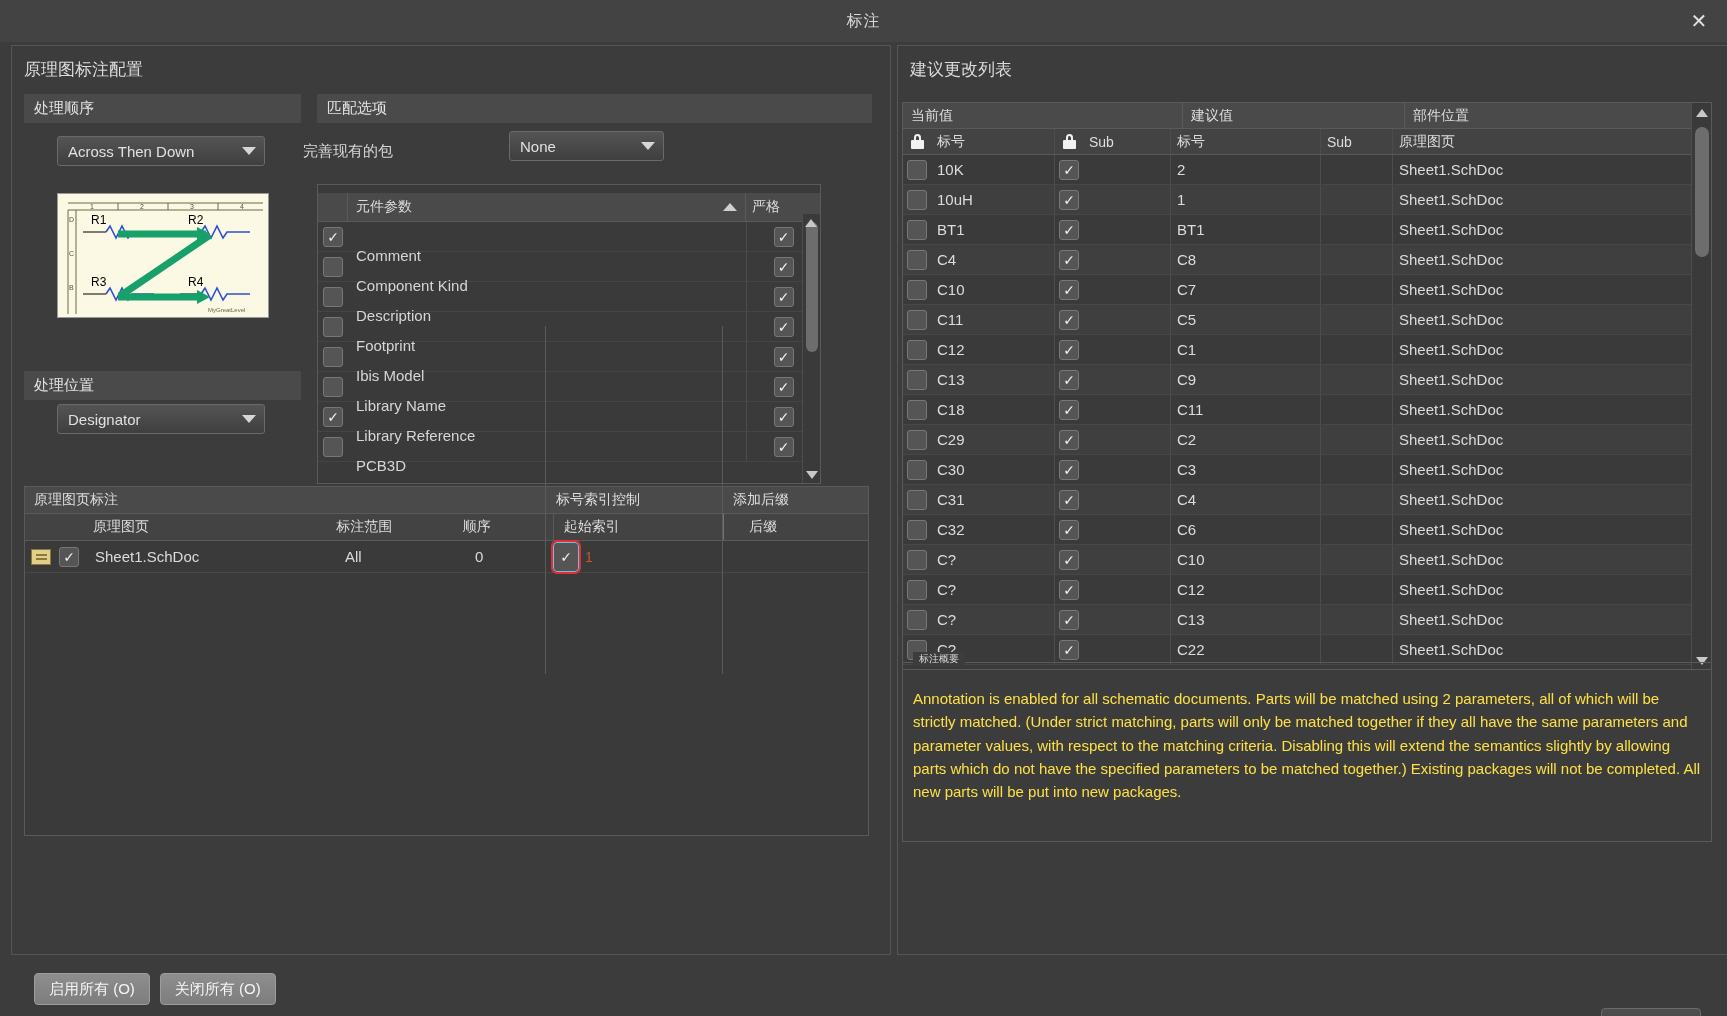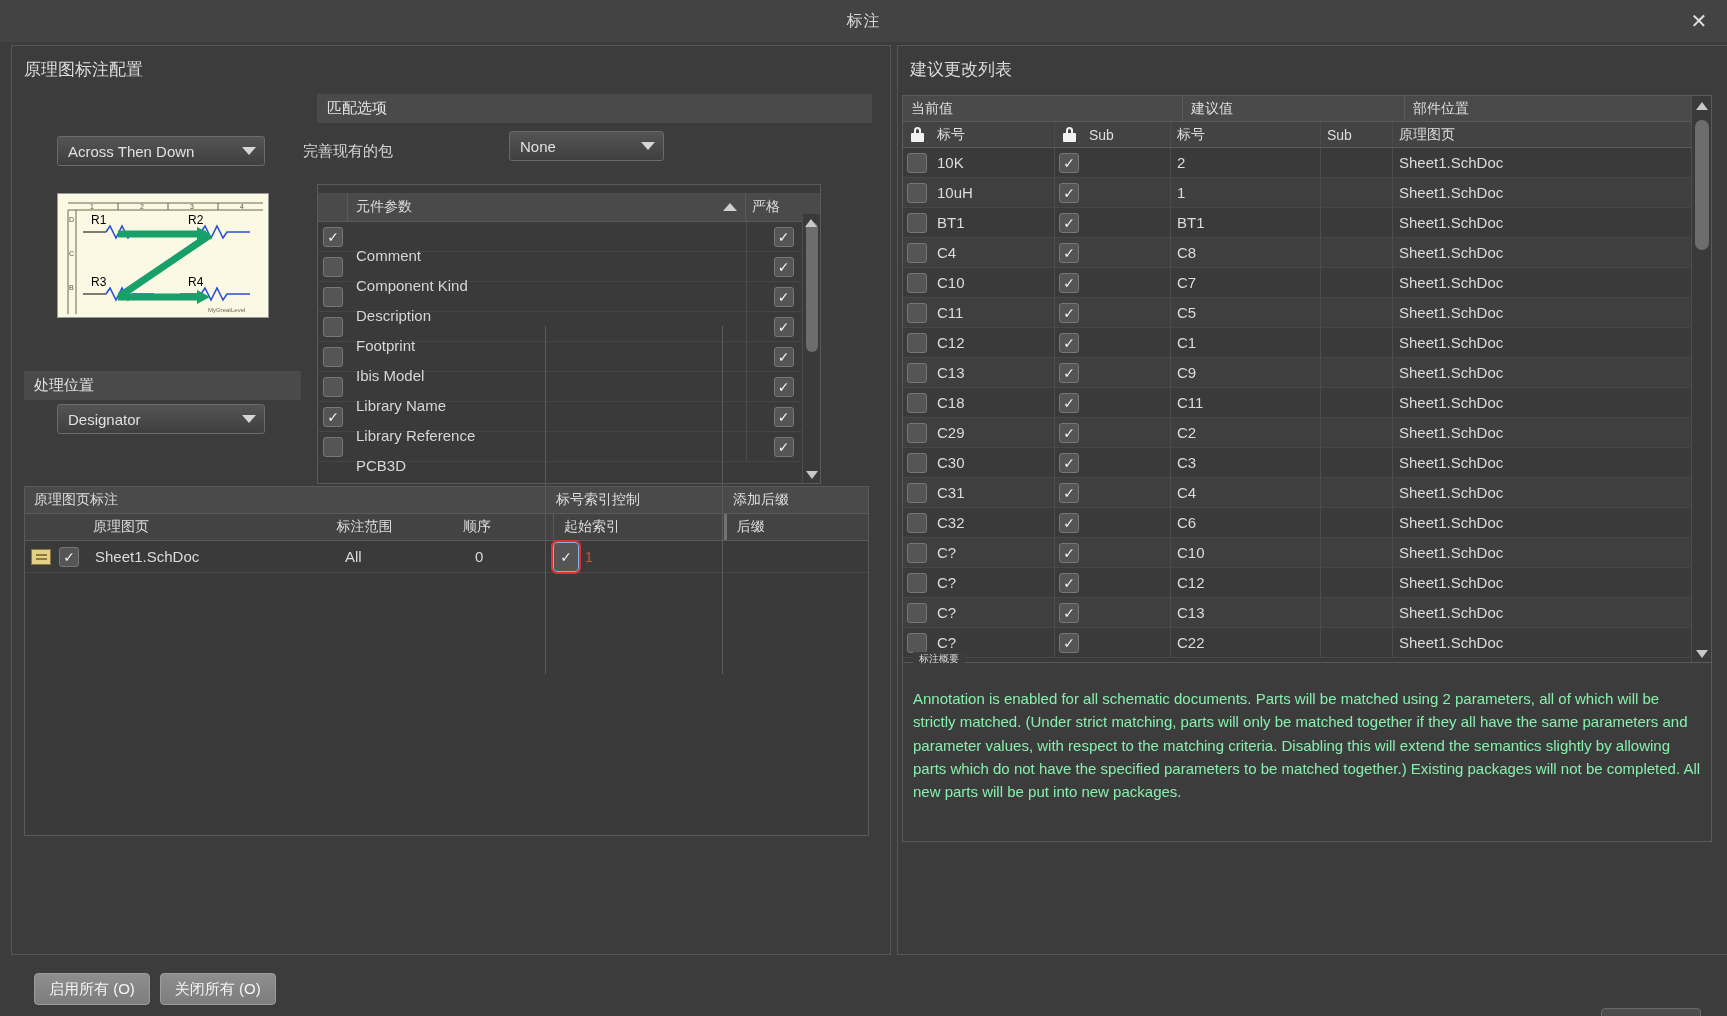--- a/index.html
+++ b/index.html
@@ -136,21 +136,21 @@
 
   .sheet-icon { width:20px; height:16px; background:#e3cf85; border:1px solid #8a7a42;
                 display:inline-block; position: relative;}
   .sheet-icon:after{content:"";position:absolute;left:4px;top:4px;width:11px;height:2px;
                 box-shadow:0 4px 0 #8a7a42; background:#8a7a42;}
 
   .redbox { outline: 2px solid #e03030; }
 
   
   .rt-wrap {
-    position: absolute; left: 4px; top: 49px; width: 810px; height: 568px;
+    position: absolute; left: 4px; top: 56px; width: 810px; height: 568px;
     border: 1px solid #5a5a5a; background: #3a3a3a; overflow: hidden;
   }
   .rt-head1 { display:flex; height:26px; background:#4a4a4a; color:#dedede; font-size:14px;
               border-bottom:1px solid #5a5a5a; align-items:center; }
   .rt-head2 { display:flex; height:26px; background:#434343; color:#dedede; font-size:14px;
               border-bottom:1px solid #5a5a5a; align-items:center; }
   .rt-row  { display:flex; height:30px; align-items:center; color:#dcdcdc; font-size:15px;
              border-bottom:1px solid #474747;}
   .rt-row.alt { background:#3f3f3f; }
   .k-a { width: 28px; display:flex;align-items:center;justify-content:center;}
@@ -180,21 +180,21 @@
   
   .summary {
     position:absolute; left:4px; top:616px; width:810px; height:180px;
     border:1px solid #5a5a5a;
   }
   .summary .legend {
     position:absolute; left:10px; top:-11px; background:#3c3c3c; padding:0 6px;
     color:#dcdcdc; font-size:10px;
   }
   .summary p {
-    margin:0; padding:24px 10px 0 10px; color:#86efac; font-size:15px; line-height:1.55;
+    margin:0; padding:24px 10px 0 10px; color:#fde047; font-size:15px; line-height:1.55;
   }
 
   
   .btn {
     background: linear-gradient(#4e4e4e, #434343);
     border: 1px solid #6a6a6a; border-radius: 4px;
     color: #e4e4e4; font-size: 15px; font-family: inherit;
     display:flex; align-items:center; justify-content:center;
     cursor: pointer; white-space: nowrap;
   }
@@ -214,20 +214,23 @@
 <div class="titlebar">
   <div class="title">标注</div>
   <div class="close-x">✕</div>
 </div>
 
 <div class="dialog-body">
 
   <div class="panel-left">
     <div class="panel-heading">原理图标注配置</div>
 
+    <div class="sec-proc-order">
+      <div class="grp-title">处理顺序</div>
+    </div>
     <div class="combo" style="position:absolute;left:45px;top:90px;width:208px;">
       <span>Across Then Down</span>
       <span class="caret"></span>
     </div>
 
     <div class="sch-thumb">
       <svg width="210" height="123" viewBox="0 0 210 123">
         <rect x="0" y="0" width="210" height="123" fill="#fbf8e3"></rect>
         <line x1="10" y1="9" x2="205" y2="9" stroke="#6b6b4a" stroke-width="1"></line>
         <line x1="10" y1="16" x2="205" y2="16" stroke="#6b6b4a" stroke-width="1"></line>
@@ -387,21 +390,21 @@
         <div style="position:absolute;left:9px;">原理图页标注</div>
         <div style="position:absolute;left:520px;border-left:1px solid #5a5a5a;padding-left:10px;height:100%;display:flex;align-items:center;">标号索引控制</div>
         <div style="position:absolute;left:697px;border-left:1px solid #5a5a5a;padding-left:10px;height:100%;display:flex;align-items:center;">添加后缀</div>
       </div>
       <div class="sg-head2">
         <div class="cw-a"></div>
         <div class="cw-b">原理图页</div>
         <div class="cw-c">标注范围</div>
         <div class="cw-d">顺序</div>
         <div class="cw-e" style="border-left:1px solid #5a5a5a;padding-left:10px;height:100%;display:flex;align-items:center;margin-left:24px;">起始索引</div>
-        <div class="cw-f" style="border-left:3px solid #737373;padding-left:10px;height:100%;display:flex;align-items:center;">后缀</div>
+        <div class="cw-f" style="border-left:1px solid #737373;padding-left:25px;height:100%;display:flex;align-items:center;">后缀</div>
       </div>
       <div class="sg-row">
         <div class="cw-a" style="display:flex;align-items:center;gap:8px;padding-left:6px;">
           <span class="sheet-icon"></span>
           <span class="cbx">✓</span>
         </div>
         <div class="cw-b">Sheet1.SchDoc</div>
         <div class="cw-c">All</div>
         <div class="cw-d">0</div>
         <div class="cw-e" style="display:flex;align-items:center;padding-left:10px;gap:6px;">

